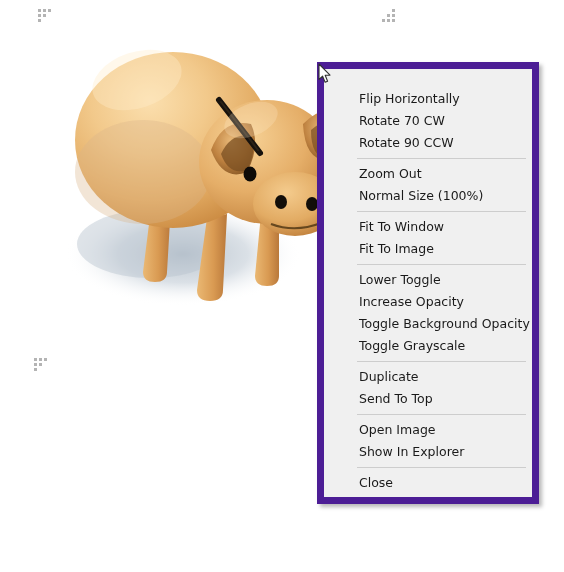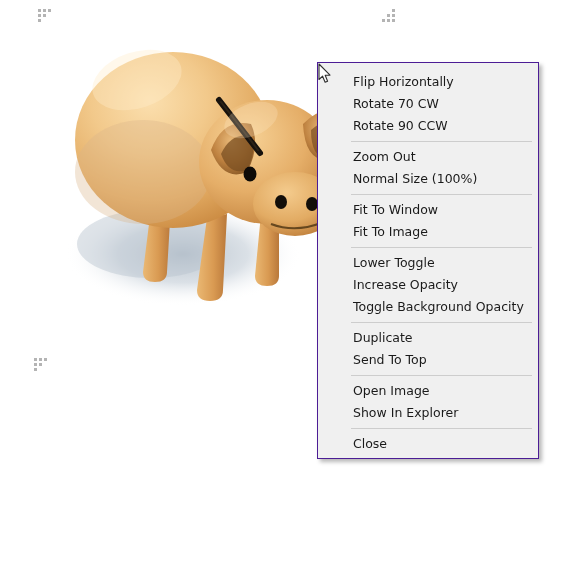--- a/index.html
+++ b/index.html
@@ -65,23 +65,23 @@
   .tri-c i:nth-child(3){left:0;top:5px} .tri-c i:nth-child(4){left:5px;top:5px}
   .tri-c i:nth-child(5){left:0;top:10px}.tri-c i:nth-child(6){left:10px;top:0}
 
   
   #context-menu {
     position: absolute;
     left: 317px;
     top: 62px;
     width: 222px;
     background: #f0f0f0;
-    border: 1px solid #4c1d95;
+    border: 7px solid #4c1d95;
     box-shadow: 3px 3px 4px rgba(0,0,0,0.28);
-    padding: 8px 0 3px 0;
+    padding: 19px 0 3px 0;
     box-sizing: border-box;
     z-index: 20;
   }
   .menu-item {
     height: 22px;
     line-height: 22px;
     padding: 0 10px 0 35px;
     font-size: 12.5px;
     color: #1a1a1a;
     white-space: nowrap;
@@ -217,20 +217,21 @@
     <div class="menu-sep"></div>
     <div class="menu-item">Zoom Out</div>
     <div class="menu-item">Normal Size (100%)</div>
     <div class="menu-sep"></div>
     <div class="menu-item">Fit To Window</div>
     <div class="menu-item">Fit To Image</div>
     <div class="menu-sep"></div>
     <div class="menu-item">Lower Toggle</div>
     <div class="menu-item">Increase Opacity</div>
     <div class="menu-item">Toggle Background Opacity</div>
+    <div class="menu-item">Toggle Grayscale</div>
     <div class="menu-sep"></div>
     <div class="menu-item">Duplicate</div>
     <div class="menu-item">Send To Top</div>
     <div class="menu-sep"></div>
     <div class="menu-item">Open Image</div>
     <div class="menu-item">Show In Explorer</div>
     <div class="menu-sep"></div>
     <div class="menu-item">Close</div>
   </div>
 

